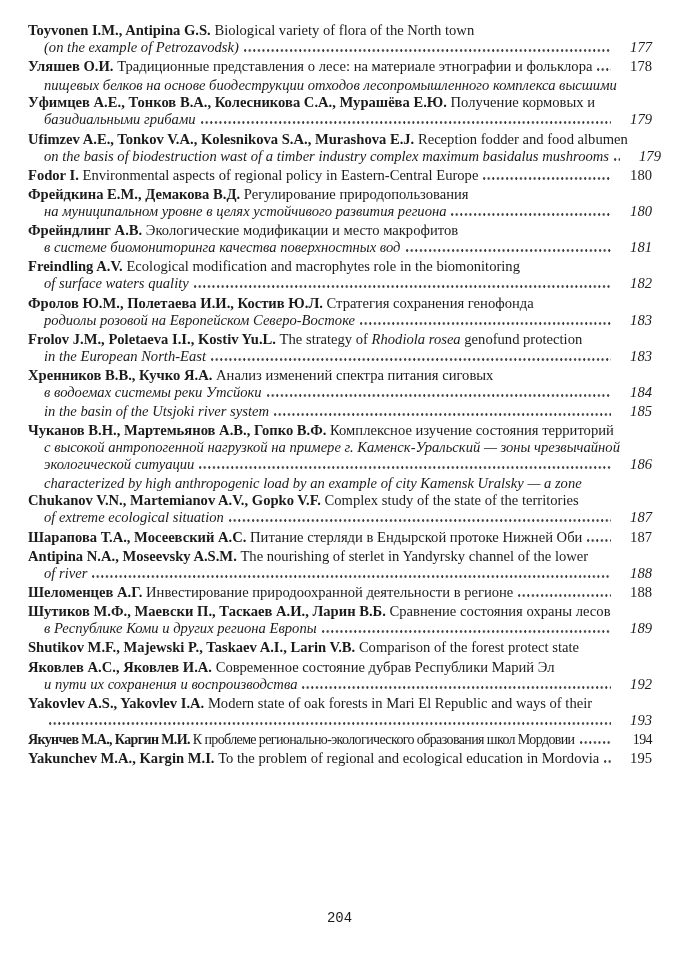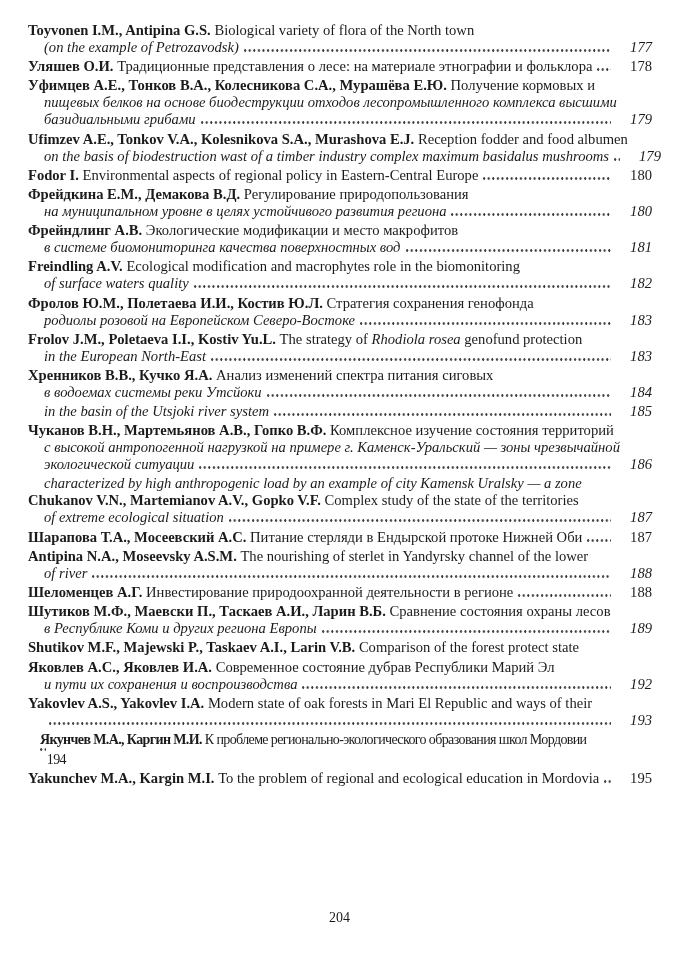--- a/index.html
+++ b/index.html
@@ -31,27 +31,28 @@
     min-width: 6px;
     height: 3px;
     margin: 0 3px 0 5px;
     background-image: radial-gradient(circle at 1.1px 1.5px, #3c3c3c 1.05px, rgba(0,0,0,0) 1.3px);
     background-size: 4.6px 3px;
     background-repeat: repeat-x;
     background-position: left bottom;
   }
   .pn { min-width: 26px; text-align: right; white-space: pre; margin-left: 12px; }
   
-  .entry:nth-child(22) .line { letter-spacing: -0.62px; font-size: 14px; flex-direction: column; }
+  .entry:nth-child(22) .line { letter-spacing: -0.62px; font-size: 14px; }
   .pagefoot {
     position: absolute;
     left: 0; right: 0;
     bottom: 22px;
     text-align: center;
     font-size: 14px;
+    font-family: Liberation Mono, monospace;
   }
 </style>
 </head>
 <body>
 
 <div class="page">
   <main class="toc">
       <div class="entry">
         <div class="line">
           <span class="txt"><b class="authors">Toyvonen I.M., Antipina G.S. </b>Biological variety of flora of the North town</span>
@@ -63,25 +64,25 @@
         </div>
       </div>
       <div class="entry">
         <div class="line">
           <span class="txt"><b class="authors">Уляшев О.И. </b>Традиционные представления о лесе: на материале этнографии и фольклора</span>
           <span class="leader"></span>
           <span class="pn">178</span>
         </div>
       </div>
       <div class="entry">
+        <div class="line cont">
+          <span class="txt">пищевых белков на основе биодеструкции отходов лесопромышленного комплекса высшими</span>
+        </div>
         <div class="line">
           <span class="txt"><b class="authors">Уфимцев А.Е., Тонков В.А., Колесникова С.А., Мурашёва Е.Ю. </b>Получение кормовых и</span>
-        </div>
-        <div class="line cont">
-          <span class="txt">пищевых белков на основе биодеструкции отходов лесопромышленного комплекса высшими</span>
         </div>
         <div class="line cont">
           <span class="txt">базидиальными грибами</span>
           <span class="leader"></span>
           <span class="pn">179</span>
         </div>
       </div>
       <div class="entry">
         <div class="line">
           <span class="txt"><b class="authors">Ufimzev A.E., Tonkov V.A., Kolesnikova S.A., Murashova E.J. </b>Reception fodder and food albumen</span>

